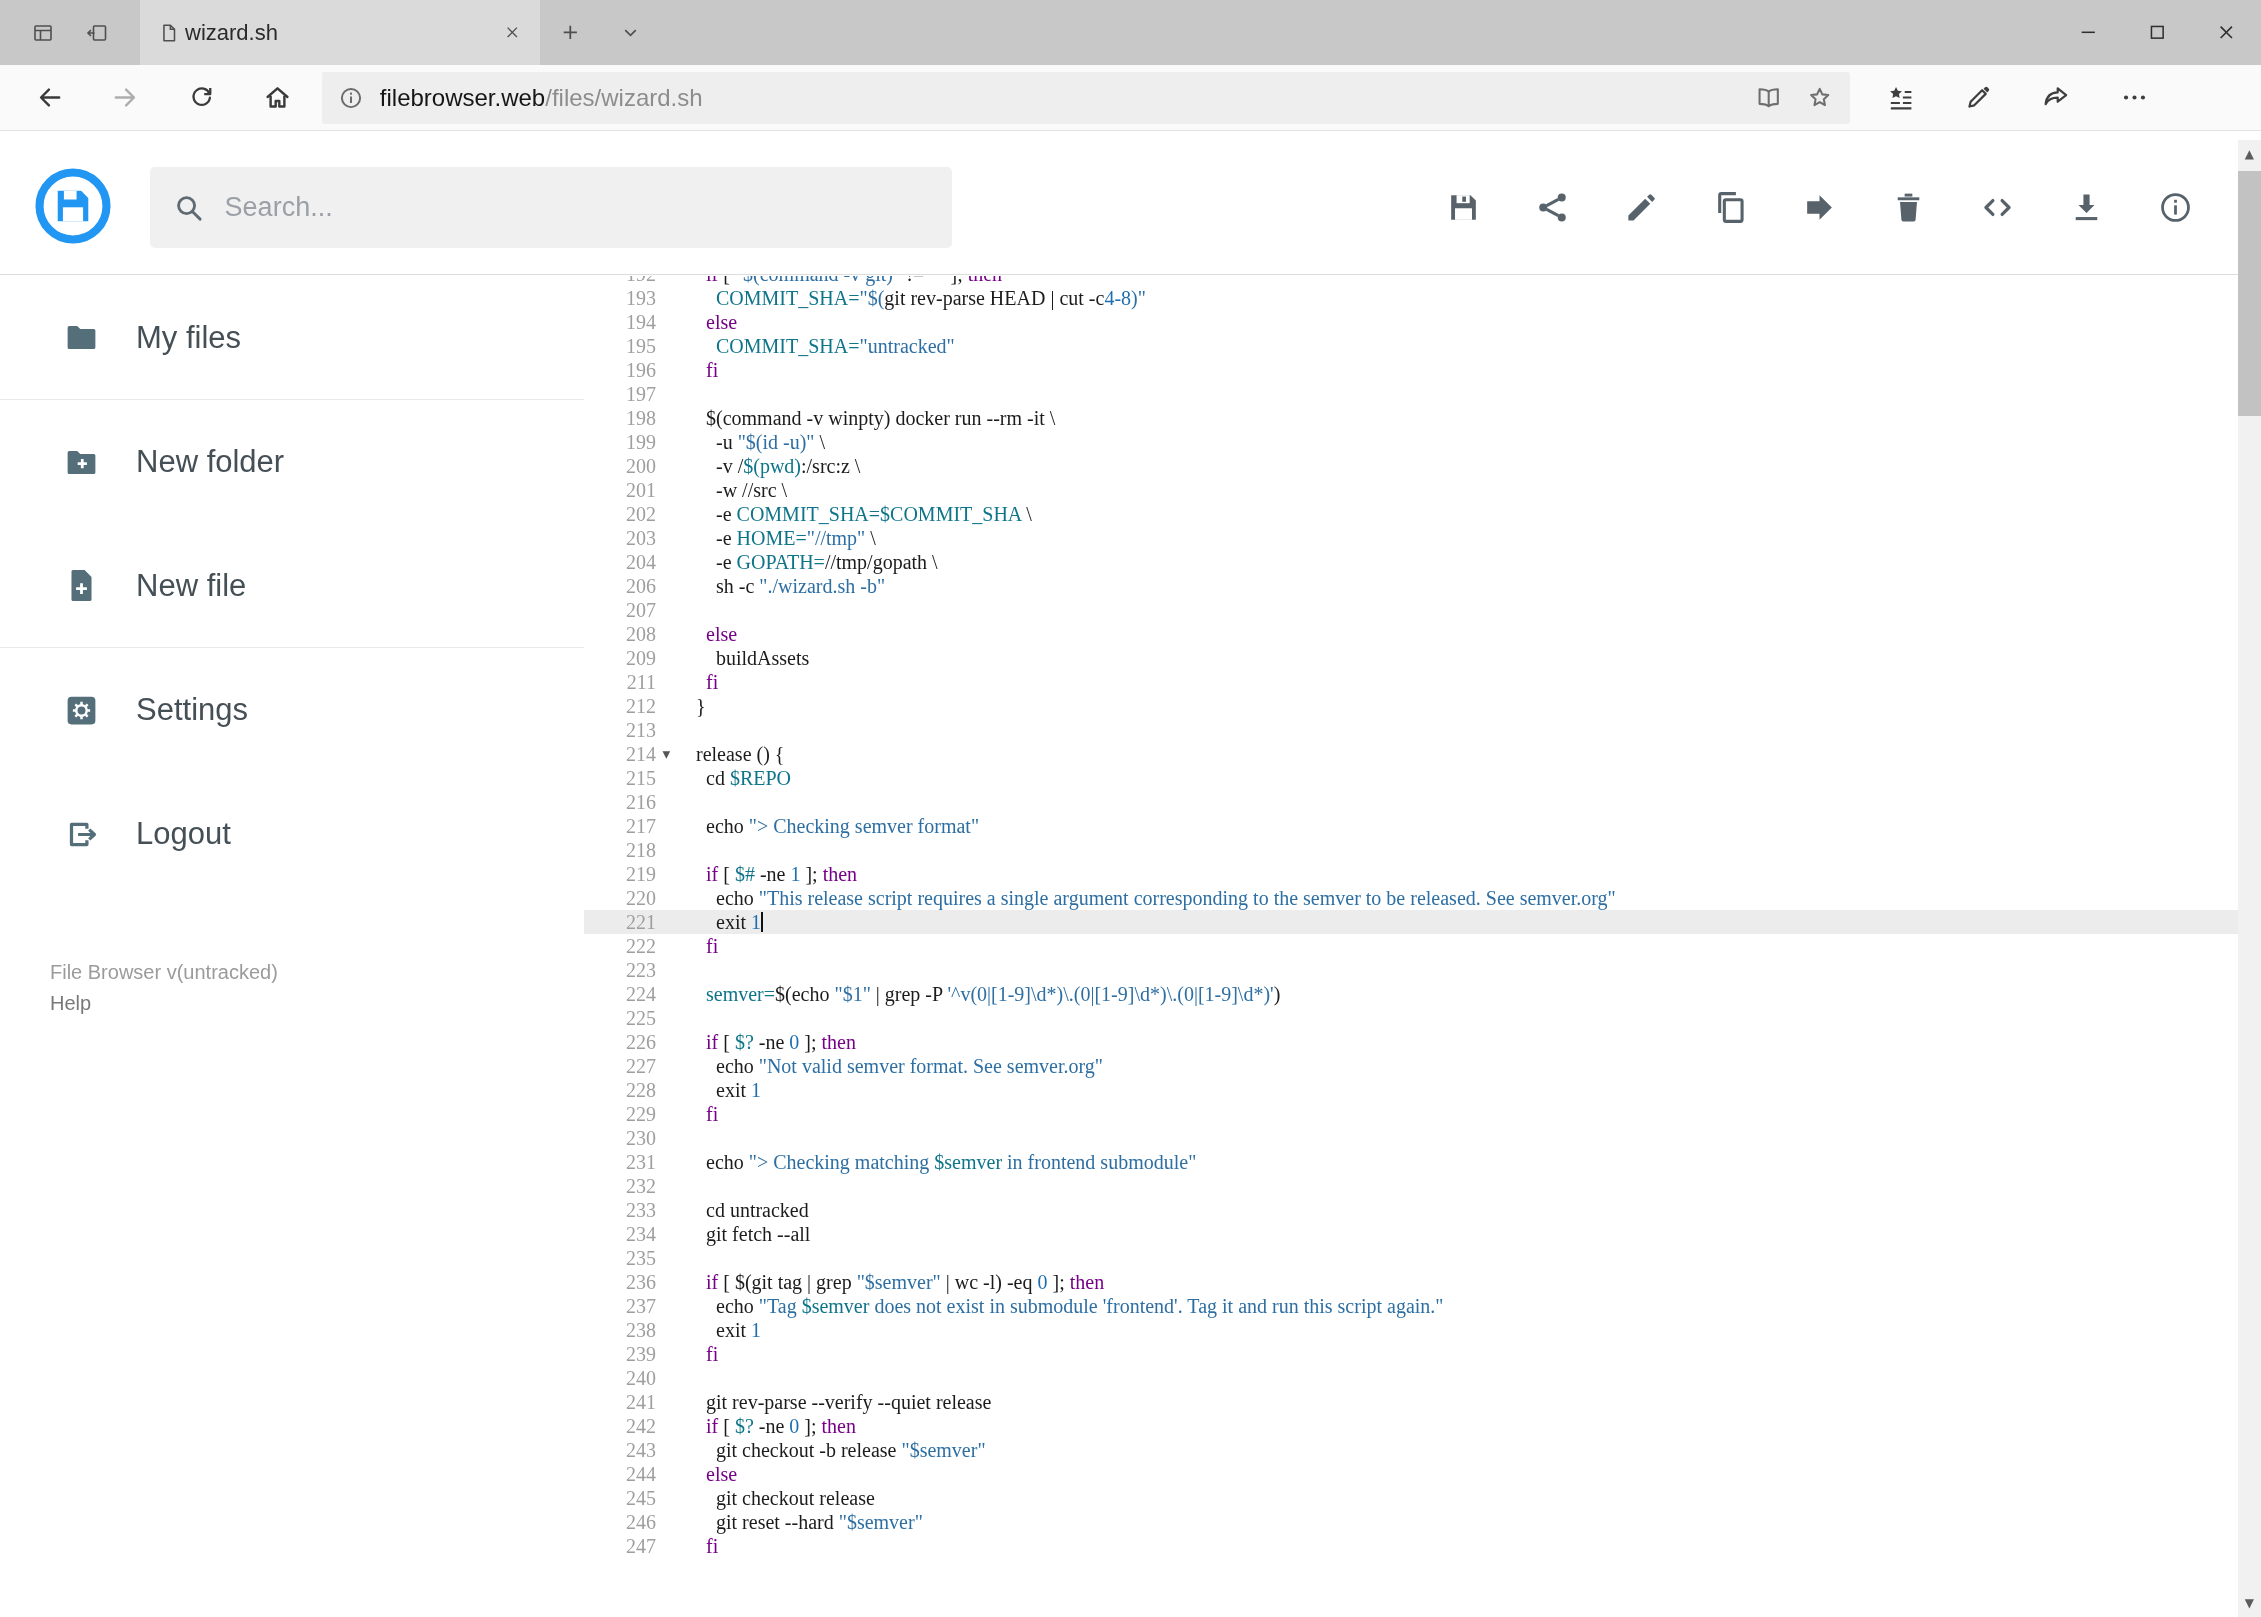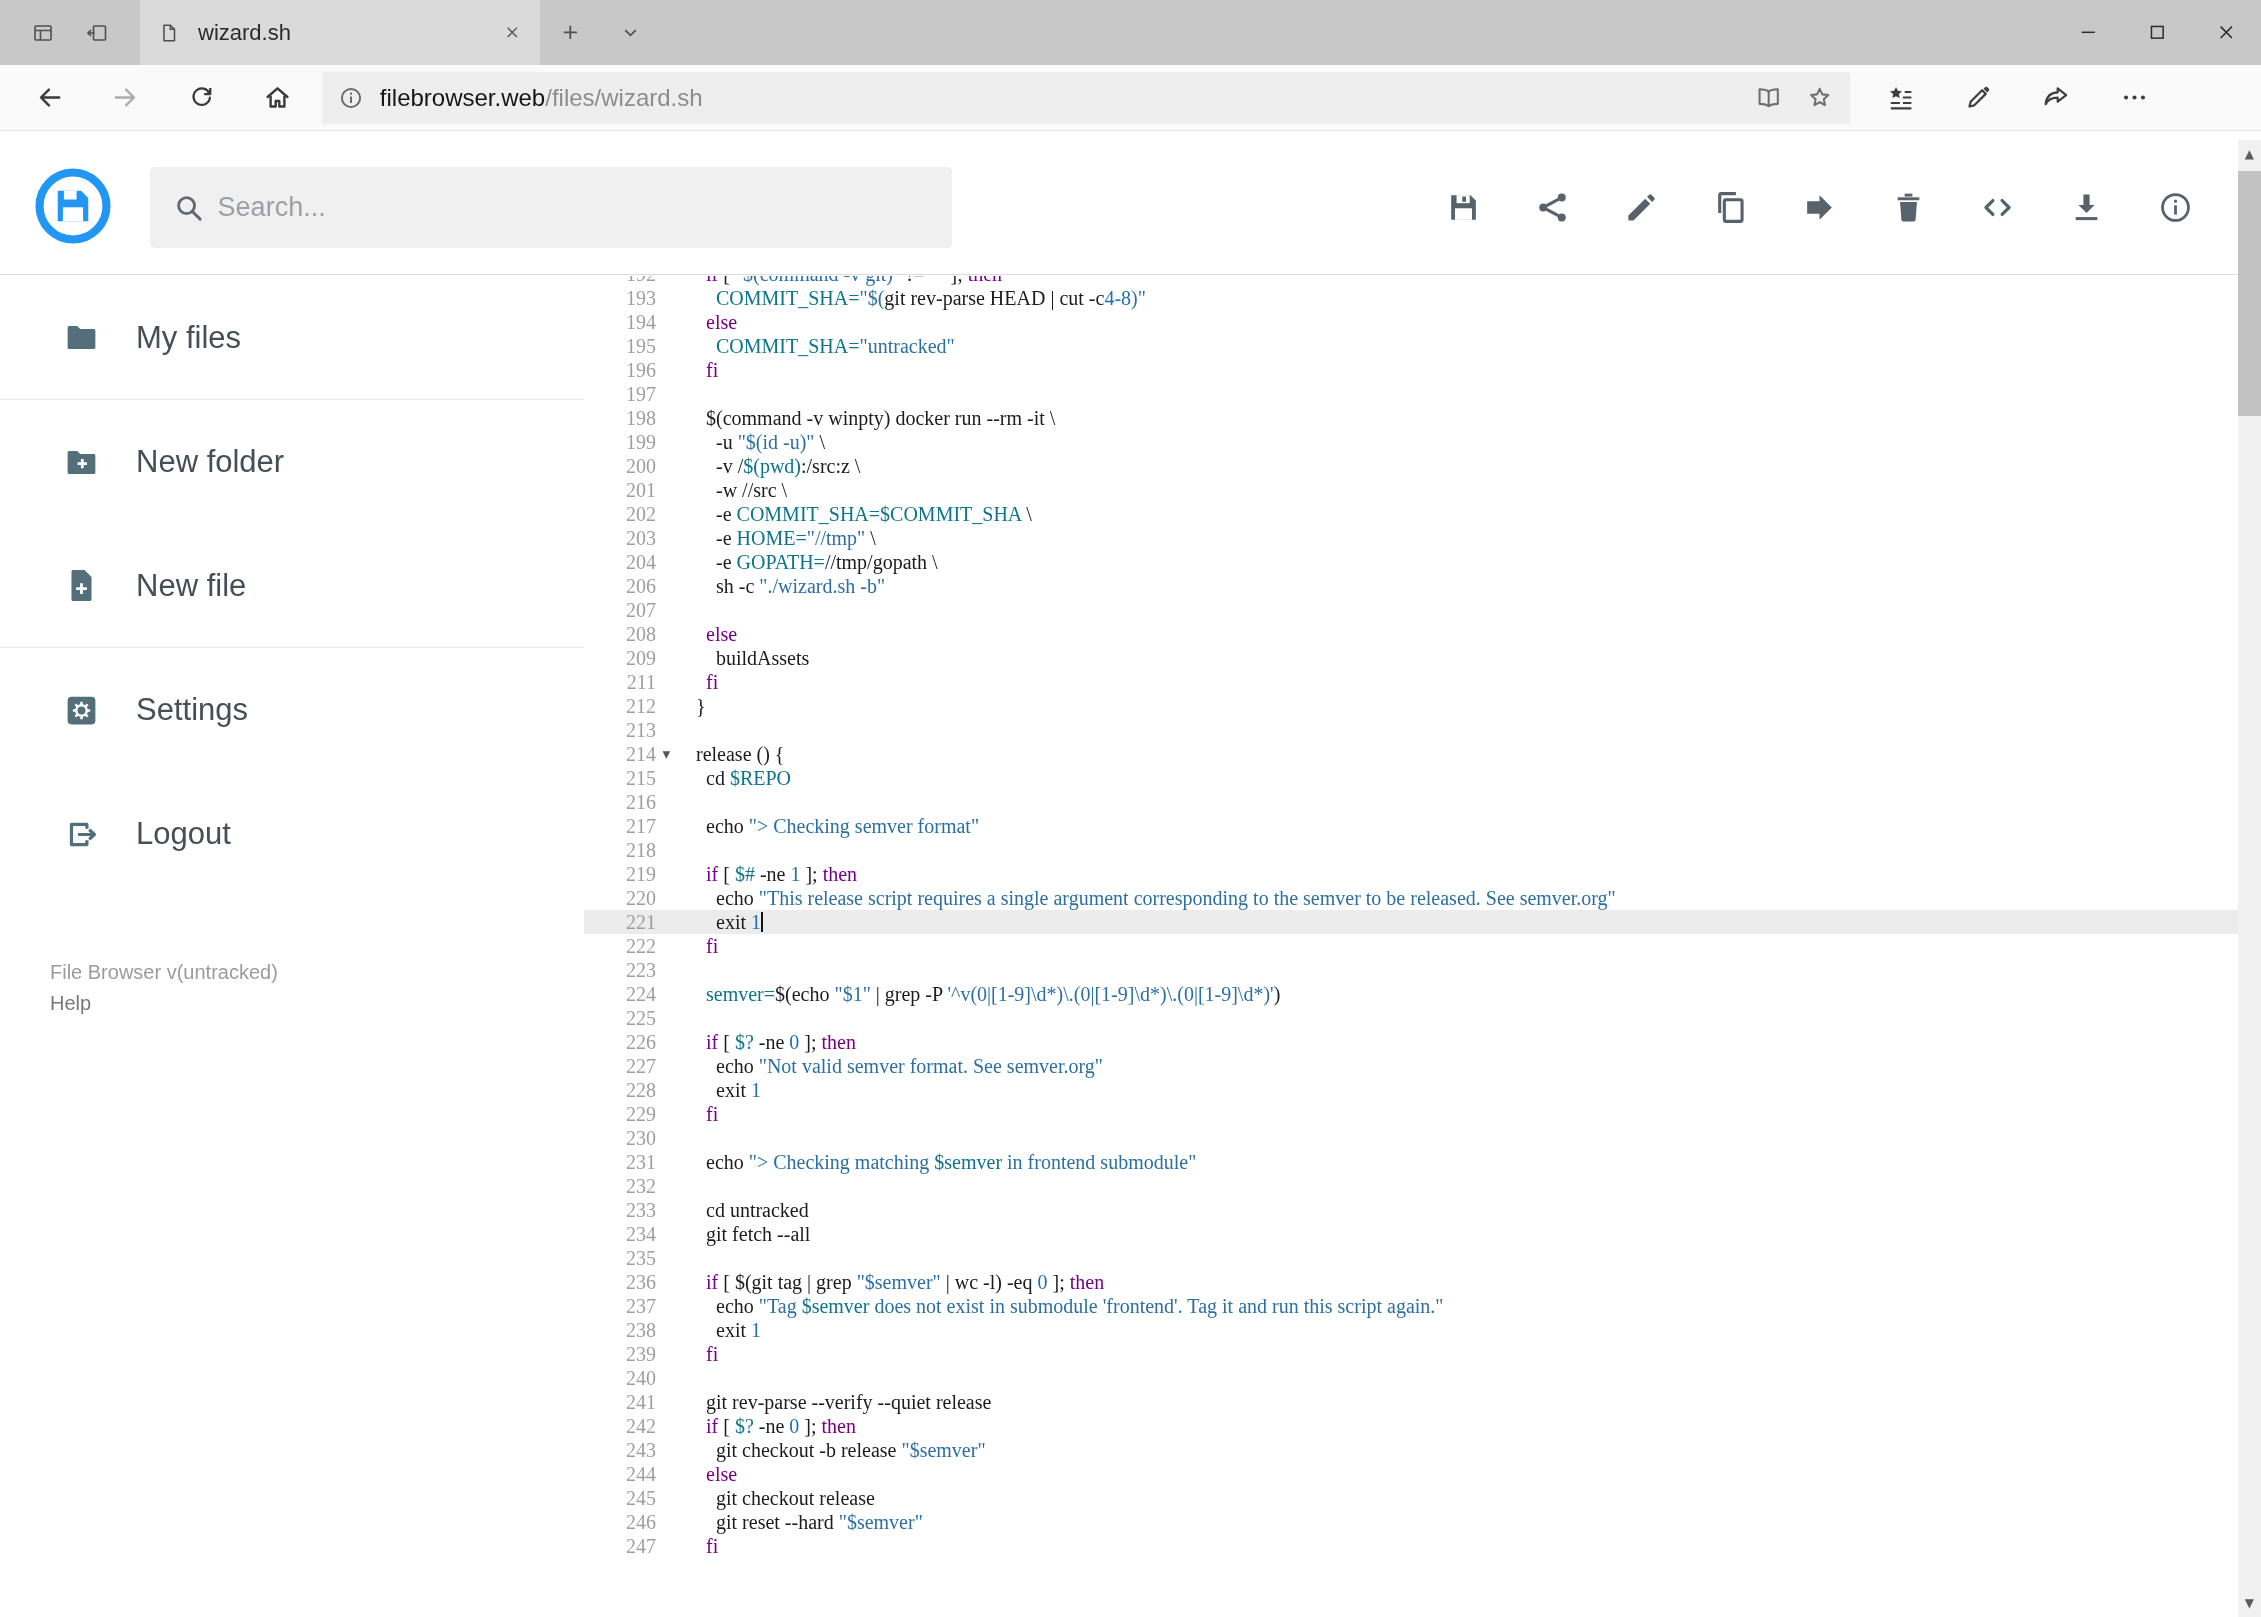--- a/index.html
+++ b/index.html
@@ -4,21 +4,21 @@
 <style>
   *{margin:0;padding:0;box-sizing:border-box}
   html,body{background:#888}
   .screen{position:relative;width:2261px;height:1617px;background:#fff;overflow:hidden;
           font-family:"Liberation Sans",sans-serif;color:#222}
   .ic{display:inline-flex;align-items:center;justify-content:center;line-height:0}
 
   
   .tabbar{position:absolute;top:0;left:0;right:0;height:65px;background:#c8c8c8;display:flex;align-items:center}
   .tabstrip-icons{width:140px;height:65px;display:flex;align-items:center;justify-content:space-evenly;color:#4f4f4f}
-  .tab{width:400px;height:65px;background:#dadada;display:flex;align-items:center;padding:0 18px;gap:18px;color:#4f4f4f}
+  .tab{width:400px;height:65px;background:#dadada;display:flex;align-items:center;padding:0 18px;gap:5px;color:#4f4f4f}
   .tab-title{font-size:22px;color:#2b2b2b;flex:1;white-space:nowrap;overflow:hidden}
   .bar-btn{width:60px;height:65px;display:flex;align-items:center;justify-content:center;color:#4f4f4f;cursor:pointer}
   .flex-spacer{flex:1}
   .win-btn{width:69px;height:65px;display:flex;align-items:center;justify-content:center;color:#2e2e2e;cursor:pointer}
 
   
   .addressbar{position:absolute;top:65px;left:0;right:0;height:66px;background:#fafafa;
               border-bottom:0.8px solid #e3e3e3;display:flex;align-items:center;padding:0 11.3px}
   .nav-btn{width:76px;height:60px;display:flex;align-items:center;justify-content:center;color:#3a3a3a;cursor:pointer}
   .nav-btn.disabled{color:#adadad}
@@ -29,21 +29,21 @@
   .url-path{color:#8d8d8d}
   .url-spacer{flex:1}
   .url-ic{color:#6e6e6e;margin-left:24px;cursor:pointer}
   .ab-btn{width:78px;height:60px;display:flex;align-items:center;justify-content:center;color:#3e3e3e;cursor:pointer}
   .ab-right{display:flex;margin-left:11.3px}
 
   
   .appheader{position:absolute;top:140px;left:0;right:0;height:135px;background:#fff;border-bottom:1.6px solid #dcdcdc}
   .logo{position:absolute;left:34px;top:27.4px;color:var(--accent,#2196f3)}
   .searchbox{position:absolute;left:150px;top:27px;width:802px;height:81px;background:#f0f0f0;border-radius:4.8px;
-             display:flex;align-items:center;padding:0 22.6px;gap:14px}
+             display:flex;align-items:center;padding:0 22.6px;gap:21px}
   .search-ic{color:#5f6a72}
   .search-input{border:none;outline:none;background:transparent;font-family:"Liberation Sans",sans-serif;
                 font-size:27px;color:#333;flex:1}
   .search-input::placeholder{color:#9aa0a6}
   .actions{position:absolute;right:66px;top:27px;height:81px;display:flex;align-items:center;gap:50px}
   .action-btn{background:none;border:none;padding:0;width:39px;height:39px;color:#57626a;cursor:pointer;line-height:0}
 
   
   .sidebar{position:absolute;top:276px;left:0;width:584px;bottom:0;background:#fff}
   .sb-item{height:124px;display:flex;align-items:center;padding-left:63px;gap:36px;cursor:pointer}

